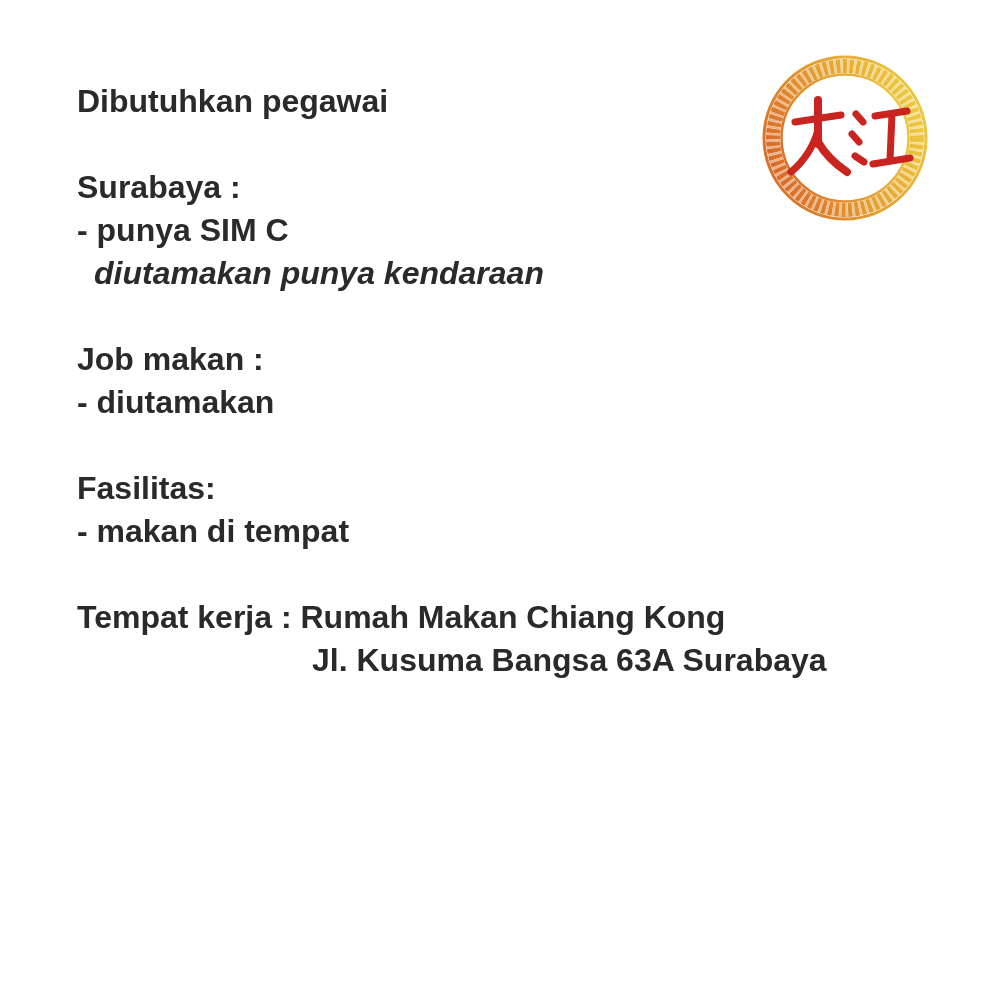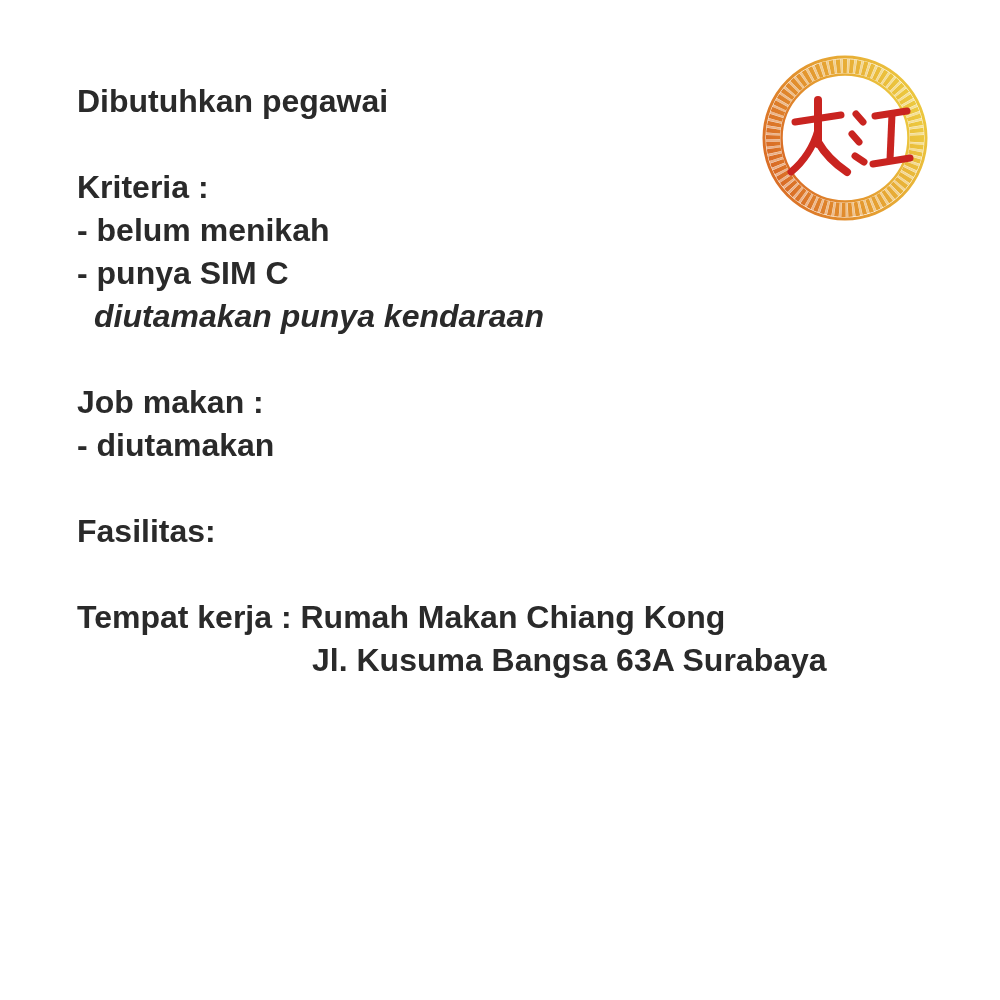--- a/index.html
+++ b/index.html
@@ -93,30 +93,30 @@
         <path d="M137 66 L135 112" stroke-width="7"></path>
         <path d="M118 116 L155 110" stroke-width="7"></path>
       </g>
     </svg>
   </div>
 
   <div class="content">
     <div class="line">Dibutuhkan pegawai</div>
     <div class="spacer"></div>
 
-    <div class="line">Kriteria :</div>
-    <div class="line">- belum menikah</div>
+    <div class="line">Surabaya :</div>
     <div class="line">- punya SIM C</div>
     <div class="line indent-cont">diutamakan punya kendaraan</div>
     <div class="spacer"></div>
 
     <div class="line">Job makan :</div>
     <div class="line">- diutamakan</div>
     <div class="spacer"></div>
 
     <div class="line">Fasilitas:</div>
+    <div class="line">- makan di tempat</div>
     <div class="spacer"></div>
 
     <div class="line">Tempat kerja : Rumah Makan Chiang Kong</div>
     <div class="line indent-addr">Jl. Kusuma Bangsa 63A Surabaya</div>
   </div>
 
 </div>
 
 </body></html>

